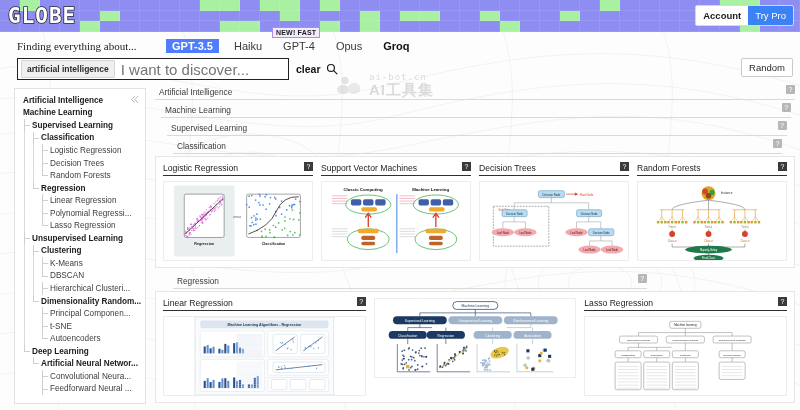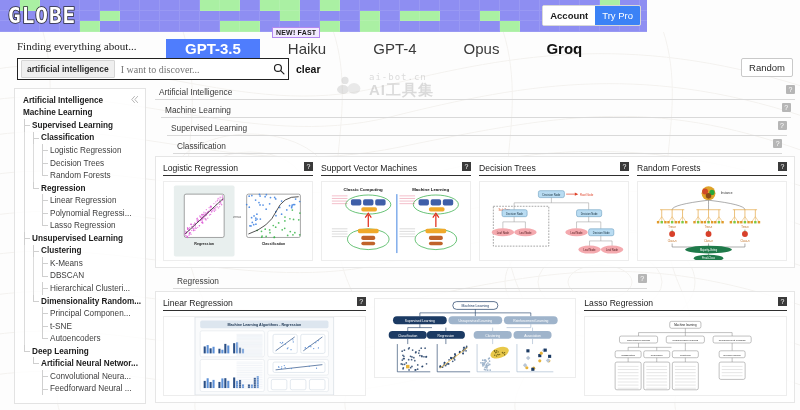--- a/index.html
+++ b/index.html
@@ -13,21 +13,21 @@
   #app { position: relative; width: 800px; height: 410px; overflow: hidden; background:#fdfdfd; }
 
   
   .topo {
     position: absolute; left:0; top:32px; width:800px; height:378px;
     pointer-events:none; opacity:.55; z-index:0;
   }
 
   
   .banner {
-    position: absolute; left:0; top:0; width:647px; height:32px;
+    position: absolute; left:0; top:0; width:800px; height:32px;
     background:#8e8ef2; overflow:hidden;
   }
   .banner-grid { position:absolute; inset:0; }
   .cell { position:absolute; }
   .logo {
     position:absolute; left:8px; top:3px; height:25px;
     display:flex; align-items:center;
     font-family:"DejaVu Sans Mono", monospace;
     font-size:21px; font-weight:bold; letter-spacing:1px;
     color:#ffffff;
@@ -53,43 +53,43 @@
 
   
   .search-zone { position:absolute; left:0; top:32px; width:800px; height:52px; z-index:2; }
   .finding-lbl {
     position:absolute; left:17px; top:8px;
     font-family:"Liberation Serif", serif;
     font-size:11px; color:#222;
   }
   .models { position:absolute; left:166px; top:7px; display:flex; align-items:center; gap:9px; }
   .model {
-    font-size:15px; color:#3a3a3a; padding:1px 19px; cursor:pointer; white-space:nowrap;
+    font-size:11px; color:#3a3a3a; padding:1px 6px; cursor:pointer; white-space:nowrap;
   }
   .model.active { background:#4f7dfd; color:#fff; font-weight:bold; }
   .model.bold { font-weight:bold; color:#111; }
   .new-badge {
     position:absolute; left:272px; top:-5px;
     font-size:7px; font-weight:bold; color:#1c1c1c;
     border:1px solid #b388f0; background:#f2eaff;
     padding:1px 3px; letter-spacing:.2px; white-space:nowrap;
   }
   .searchbar {
     position:absolute; left:17px; top:26px; width:272px; height:22px;
     border:1.5px solid #222; background:#fff; display:flex; align-items:center;
   }
   .chip {
     margin-left:3px; font-size:8.5px; font-weight:bold; color:#2b2b2b;
     background:#efefef; border:1px solid #d5d5d5; padding:3px 5px; white-space:nowrap;
     border-radius:1px;
   }
   .search-input {
     flex:1; border:none; outline:none; background:transparent;
-    font-size:10px; color:#9a9a9a; padding:0 6px;
-    font-family:Liberation Serif, serif;
+    font-size:15px; color:#9a9a9a; padding:0 6px;
+    font-family:Liberation Sans, sans-serif;
   }
   .mag { width:18px; display:flex; align-items:center; justify-content:center; cursor:pointer; }
   .clear-btn {
     position:absolute; left:296px; top:31px;
     font-size:10.5px; font-weight:bold; color:#111; cursor:pointer;
   }
   .wm {
     position:absolute; left:337px; top:41px; display:flex; align-items:center; gap:6px;
     opacity:.30; pointer-events:none;
   }

